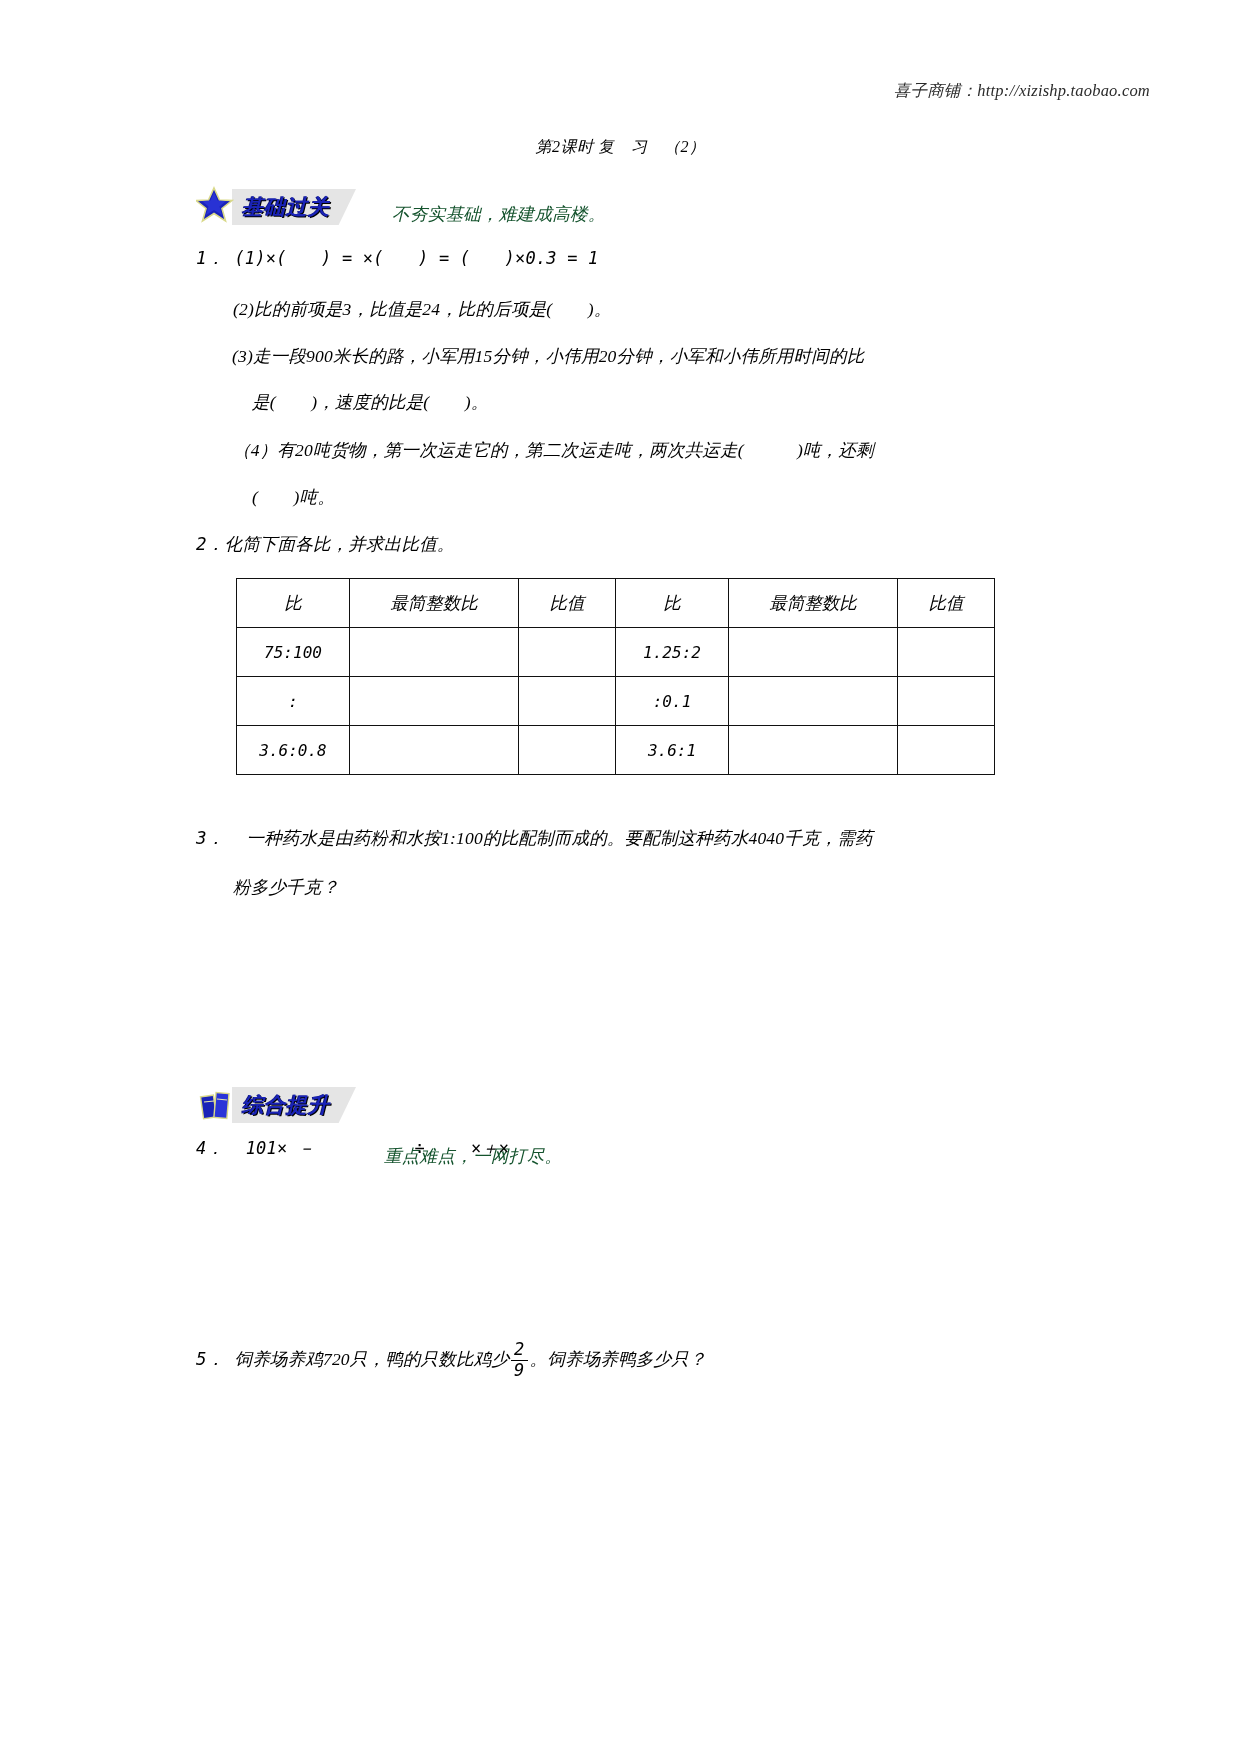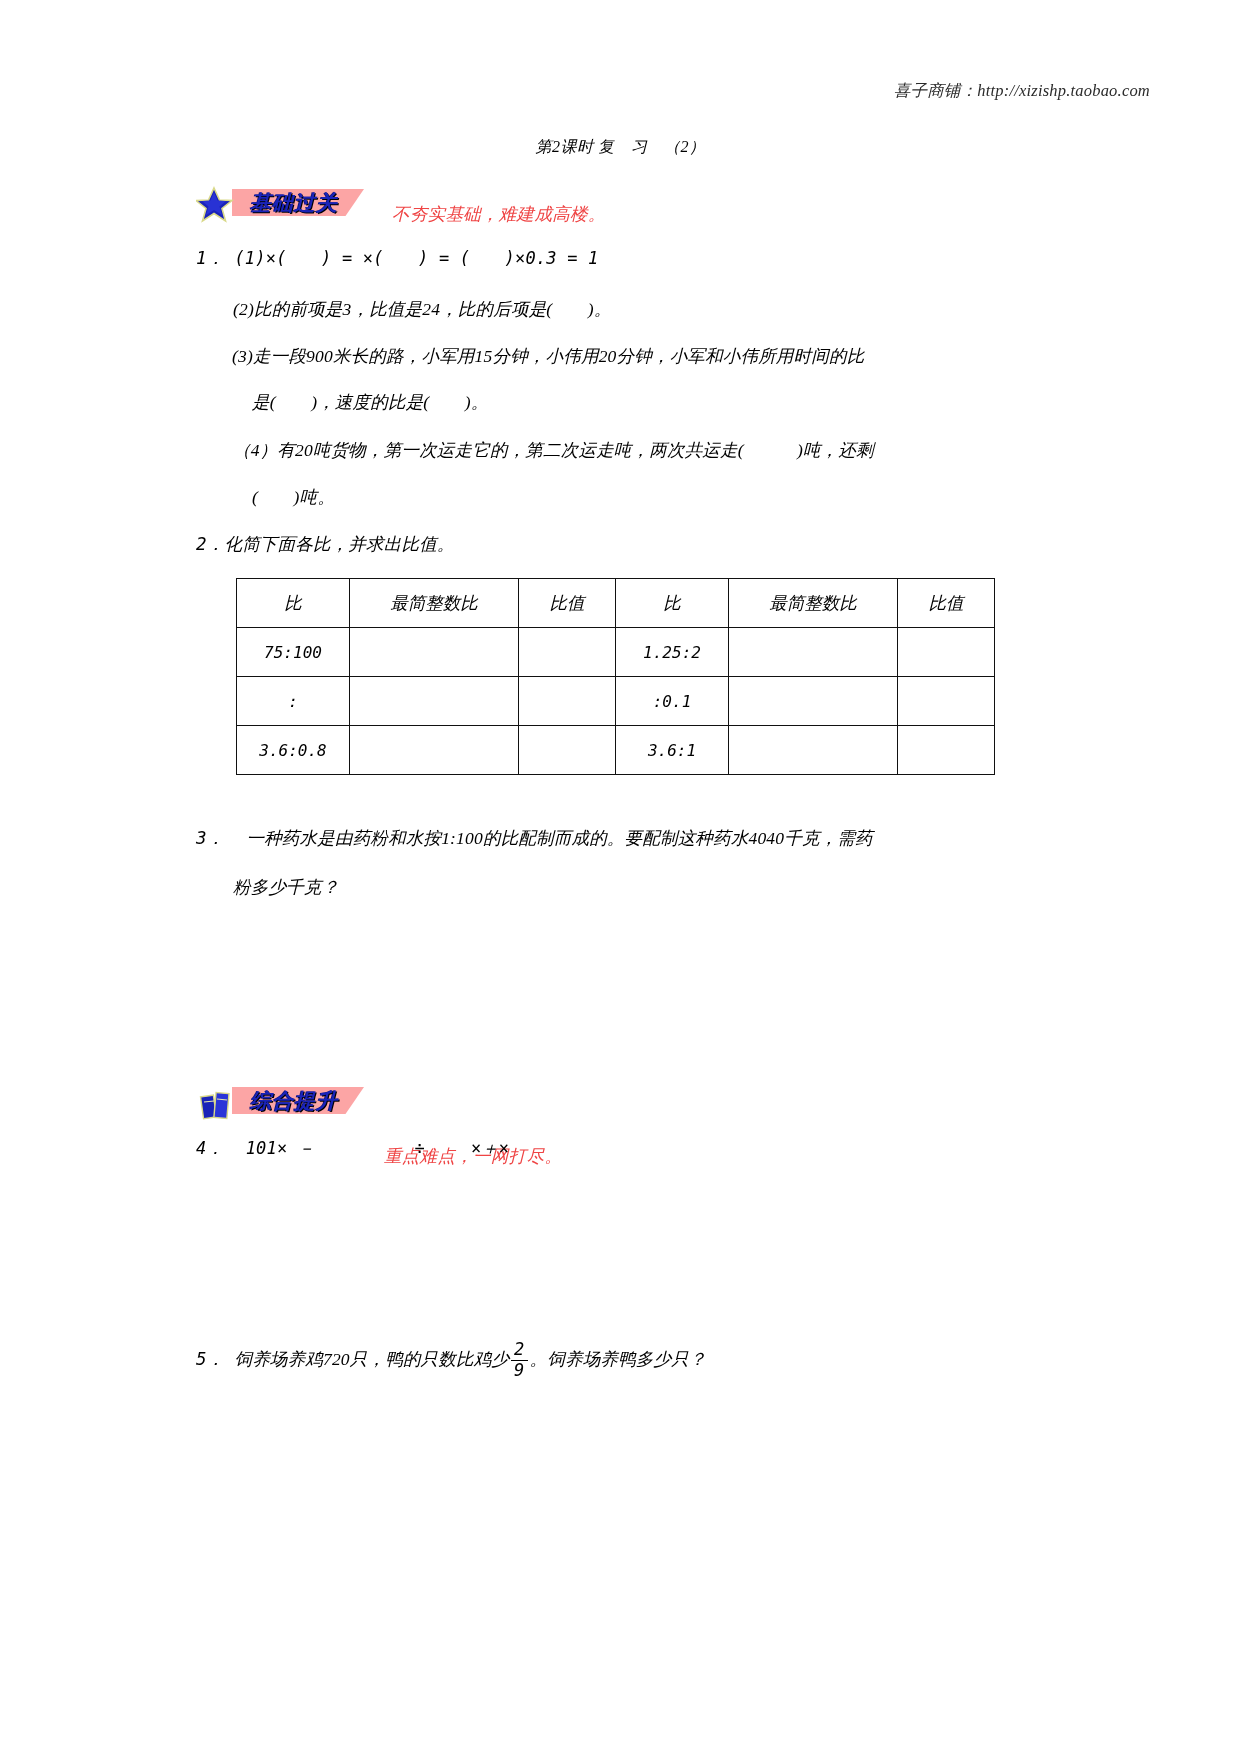--- a/index.html
+++ b/index.html
@@ -55,25 +55,25 @@
 
   
   .banner {
     position: absolute;
     height: 38px;
   }
   .banner-plate {
     position: absolute;
     left: 36px;
     top: 3px;
-    height: 27px;
-    background: #fca5a5;
+    height: 36px;
+    background: #e5e5e5;
     
     clip-path: polygon(0 0, 100% 0, 86% 100%, 0 100%);
-    padding: 0 26px 0 18px;
+    padding: 0 26px 0 10px;
     display: flex;
     align-items: center;
     box-sizing: border-box;
   }
   .banner-plate-text {
     color: #1a23b8;
     font-family: "DejaVu Sans", "Liberation Sans", sans-serif;
     font-weight: bold;
     font-size: 21px;
     letter-spacing: 1px;
@@ -84,21 +84,21 @@
     position: absolute;
     left: 0px;
     top: 0px;
     width: 56px;
     height: 40px;
     z-index: 3;
   }
   .banner-tagline {
     position: absolute;
     font-size: 17.5px;
-    color: #ef4444;
+    color: #14532d;
     white-space: nowrap;
     letter-spacing: 0.3px;
   }
 
   
   .q {
     position: absolute;
     font-size: 17.5px;
     line-height: 1.0;
     color: #000;

